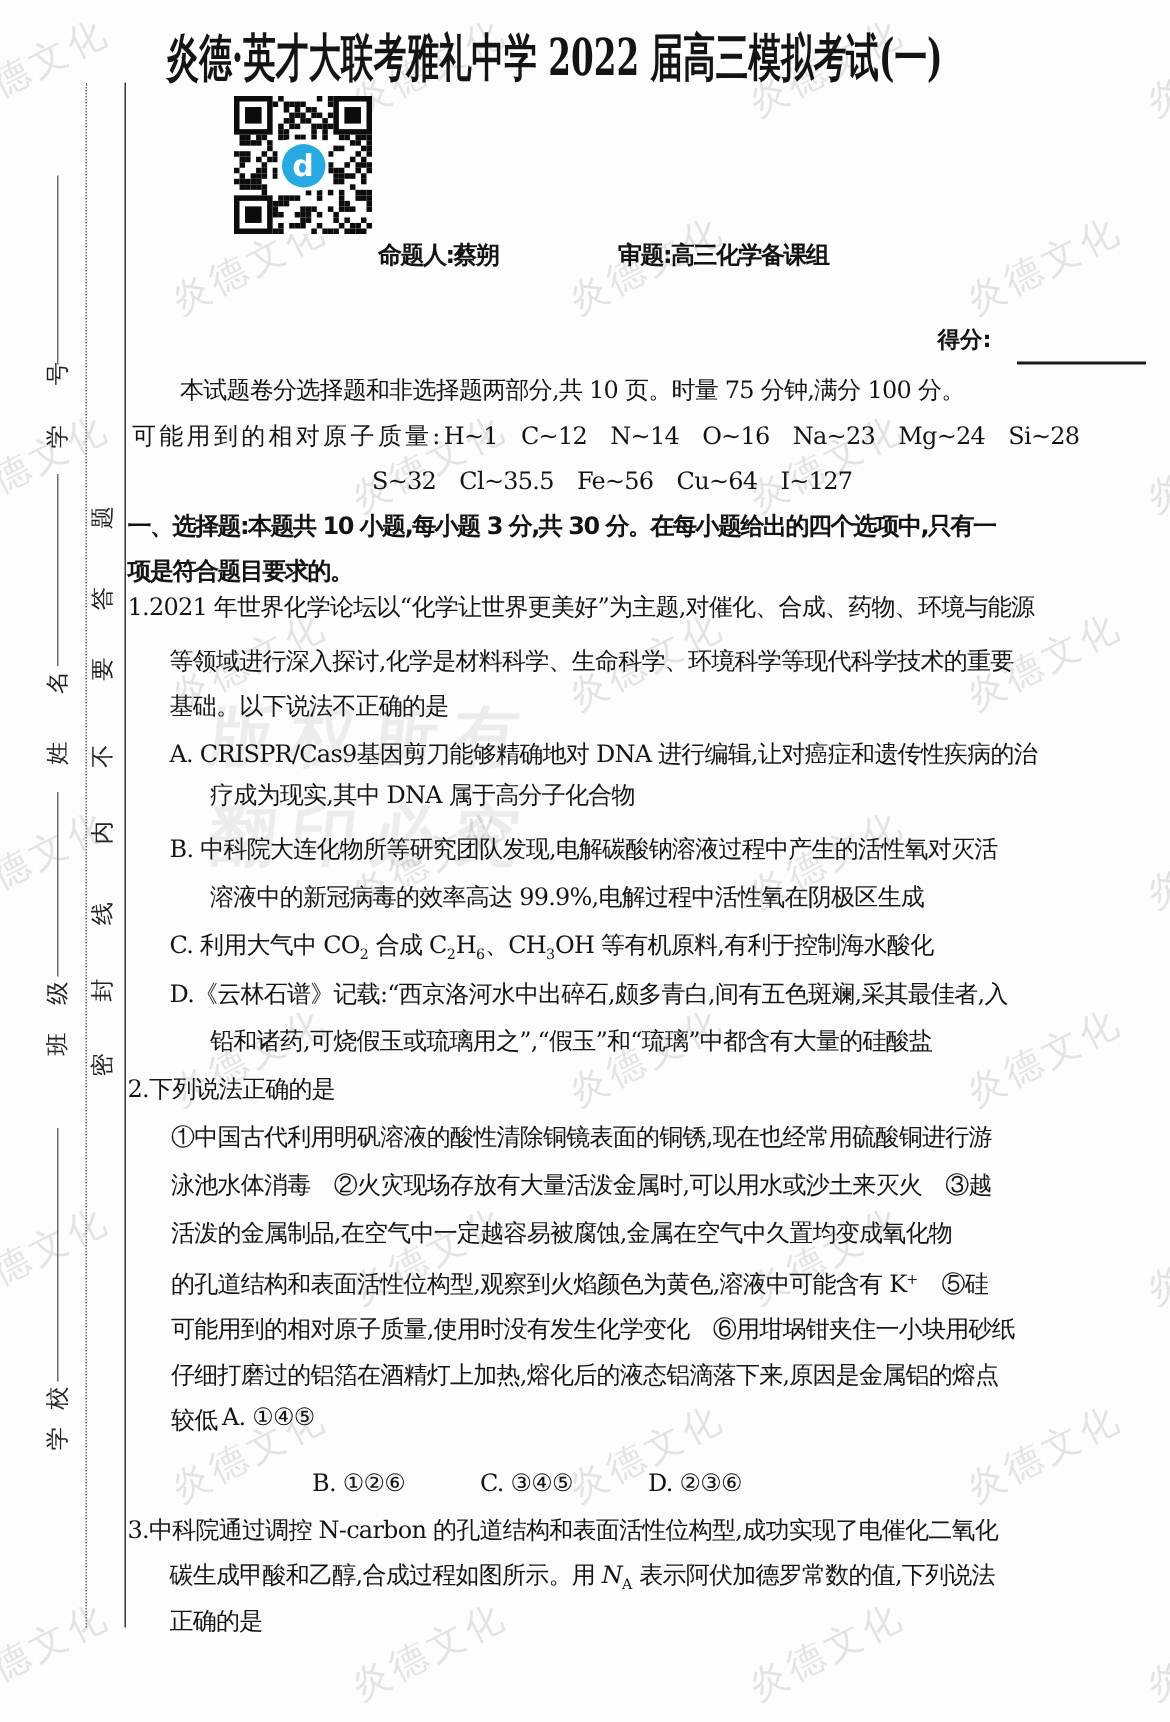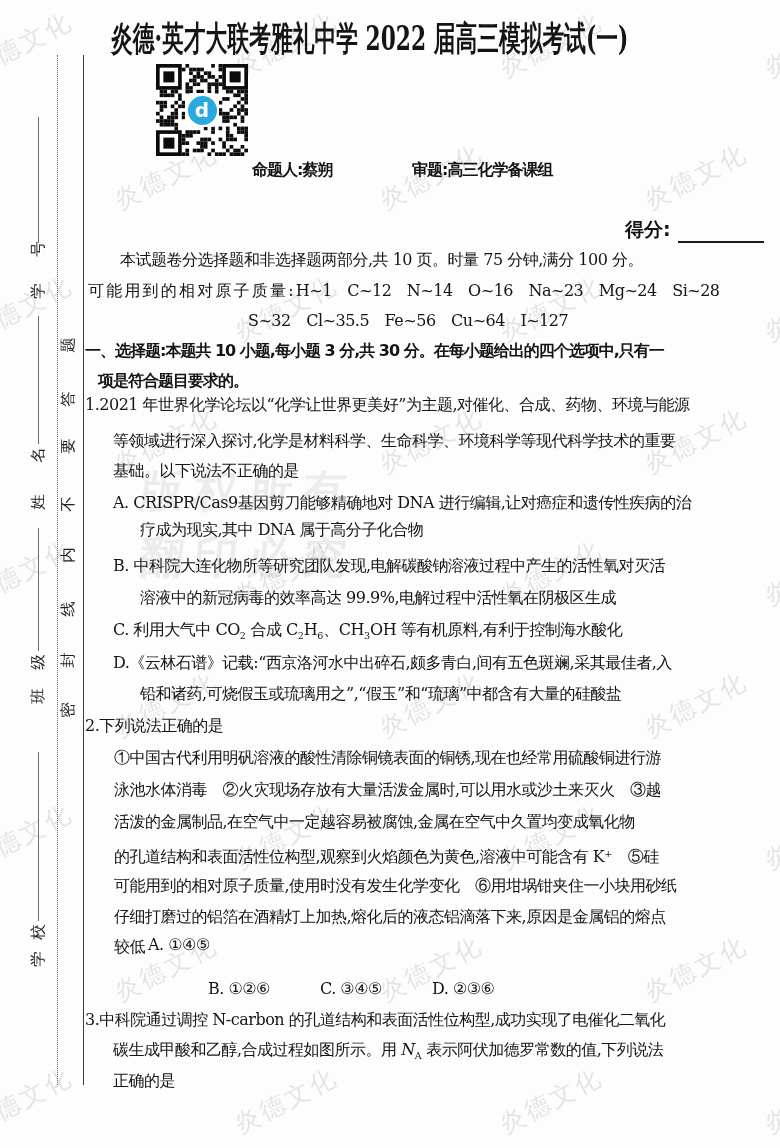--- a/index.html
+++ b/index.html
@@ -6,21 +6,21 @@
   .page{position:relative;width:780px;height:1148px;background:#fdfdfd;overflow:hidden;
         font-family:"DejaVu Serif","Liberation Serif",serif;color:#141414;}
   
   .main-title{position:absolute;left:111px;top:16px;font-size:34px;font-weight:bold;
       white-space:nowrap;letter-spacing:0px;transform:scaleX(0.64);transform-origin:left top;
       font-family:"DejaVu Serif","Liberation Serif",serif;}
   .subject-title{position:absolute;left:350px;top:84px;font-size:45px;font-weight:bold;
       letter-spacing:-3px;white-space:nowrap;}
   .byline{position:absolute;top:160px;font-size:16px;font-weight:bold;white-space:nowrap;
       font-family:"DejaVu Sans","Liberation Sans",sans-serif;letter-spacing:-1px;}
-  .score-label{position:absolute;left:625px;top:217px;font-size:19px;font-weight:bold;
+  .score-label{position:absolute;left:625px;top:217px;font-size:15px;font-weight:bold;
       font-family:"DejaVu Sans","Liberation Sans",sans-serif;white-space:nowrap;}
   .score-line{position:absolute;left:678px;top:222px;width:86px;height:19px;
       border-bottom:2px solid #1a1a1a;}
   
   .qr{position:absolute;left:156px;top:64px;width:92px;height:92px;}
   .qr svg{display:block;}
   .qr-logo{position:absolute;left:29px;top:29px;width:34px;height:34px;background:#fff;
       border-radius:7px;display:flex;align-items:center;justify-content:center;}
   .qr-logo .circle{width:29px;height:29px;border-radius:50%;display:flex;align-items:center;
       justify-content:center;font-family:"DejaVu Sans","Liberation Sans",sans-serif;
@@ -325,21 +325,21 @@
     <div class="byline" style="left:252px;">命题人:蔡朔</div>
     <div class="byline" style="left:412px;">审题:高三化学备课组</div>
     <div class="score-label">得分:</div>
     <div class="score-line"></div>
 
     <div id="body-lines">
         <div class="line" style="left: 120px; top: 250px;"><span>本试题卷分选择题和非选择题两部分,共 10 页。时量 75 分钟,满分 100 分。</span></div>
         <div class="line" style="left: 88px; top: 281px;"><span class="kai">可能用到的相对原子质量:</span><span>H~1　C~12　N~14　O~16　Na~23　Mg~24　Si~28</span></div>
         <div class="line" style="left: 248px; top: 311px; text-align: center;"><span>S~32　Cl~35.5　Fe~56　Cu~64　I~127</span></div>
         <div class="line hei" style="left: 85px; top: 341px;"><span>一、选择题:本题共 10 小题,每小题 3 分,共 30 分。在每小题给出的四个选项中,只有一</span></div>
-        <div class="line hei" style="left: 85px; top: 371px; margin-left: 13px;"><span>项是符合题目要求的。</span></div>
+        <div class="line hei" style="left: 85px; top: 371px;"><span>项是符合题目要求的。</span></div>
         <div class="line" style="left: 85px; top: 395px;"><span>1.2021 年世界化学论坛以“化学让世界更美好”为主题,对催化、合成、药物、环境与能源</span></div>
         <div class="line" style="left: 113px; top: 431px;"><span>等领域进行深入探讨,化学是材料科学、生命科学、环境科学等现代科学技术的重要</span></div>
         <div class="line" style="left: 113px; top: 461px;"><span>基础。以下说法不正确的是</span></div>
         <div class="line" style="left: 113px; top: 493px;"><span>A. CRISPR/Cas9基因剪刀能够精确地对 DNA 进行编辑,让对癌症和遗传性疾病的治</span></div>
         <div class="line" style="left: 140px; top: 520px;"><span>疗成为现实,其中 DNA 属于高分子化合物</span></div>
         <div class="line" style="left: 113px; top: 556px;"><span>B. 中科院大连化物所等研究团队发现,电解碳酸钠溶液过程中产生的活性氧对灭活</span></div>
         <div class="line" style="left: 140px; top: 588px;"><span>溶液中的新冠病毒的效率高达 99.9%,电解过程中活性氧在阴极区生成</span></div>
         <div class="line" style="left: 113px; top: 620px;"><span>C. 利用大气中 CO</span><sub>2</sub><span> 合成 C</span><sub>2</sub><span>H</span><sub>6</sub><span>、CH</span><sub>3</sub><span>OH 等有机原料,有利于控制海水酸化</span></div>
         <div class="line" style="left: 113px; top: 653px;"><span>D.《云林石谱》记载:“西京洛河水中出碎石,颇多青白,间有五色斑斓,采其最佳者,入</span></div>
         <div class="line" style="left: 140px; top: 684px;"><span>铅和诸药,可烧假玉或琉璃用之”,“假玉”和“琉璃”中都含有大量的硅酸盐</span></div>

